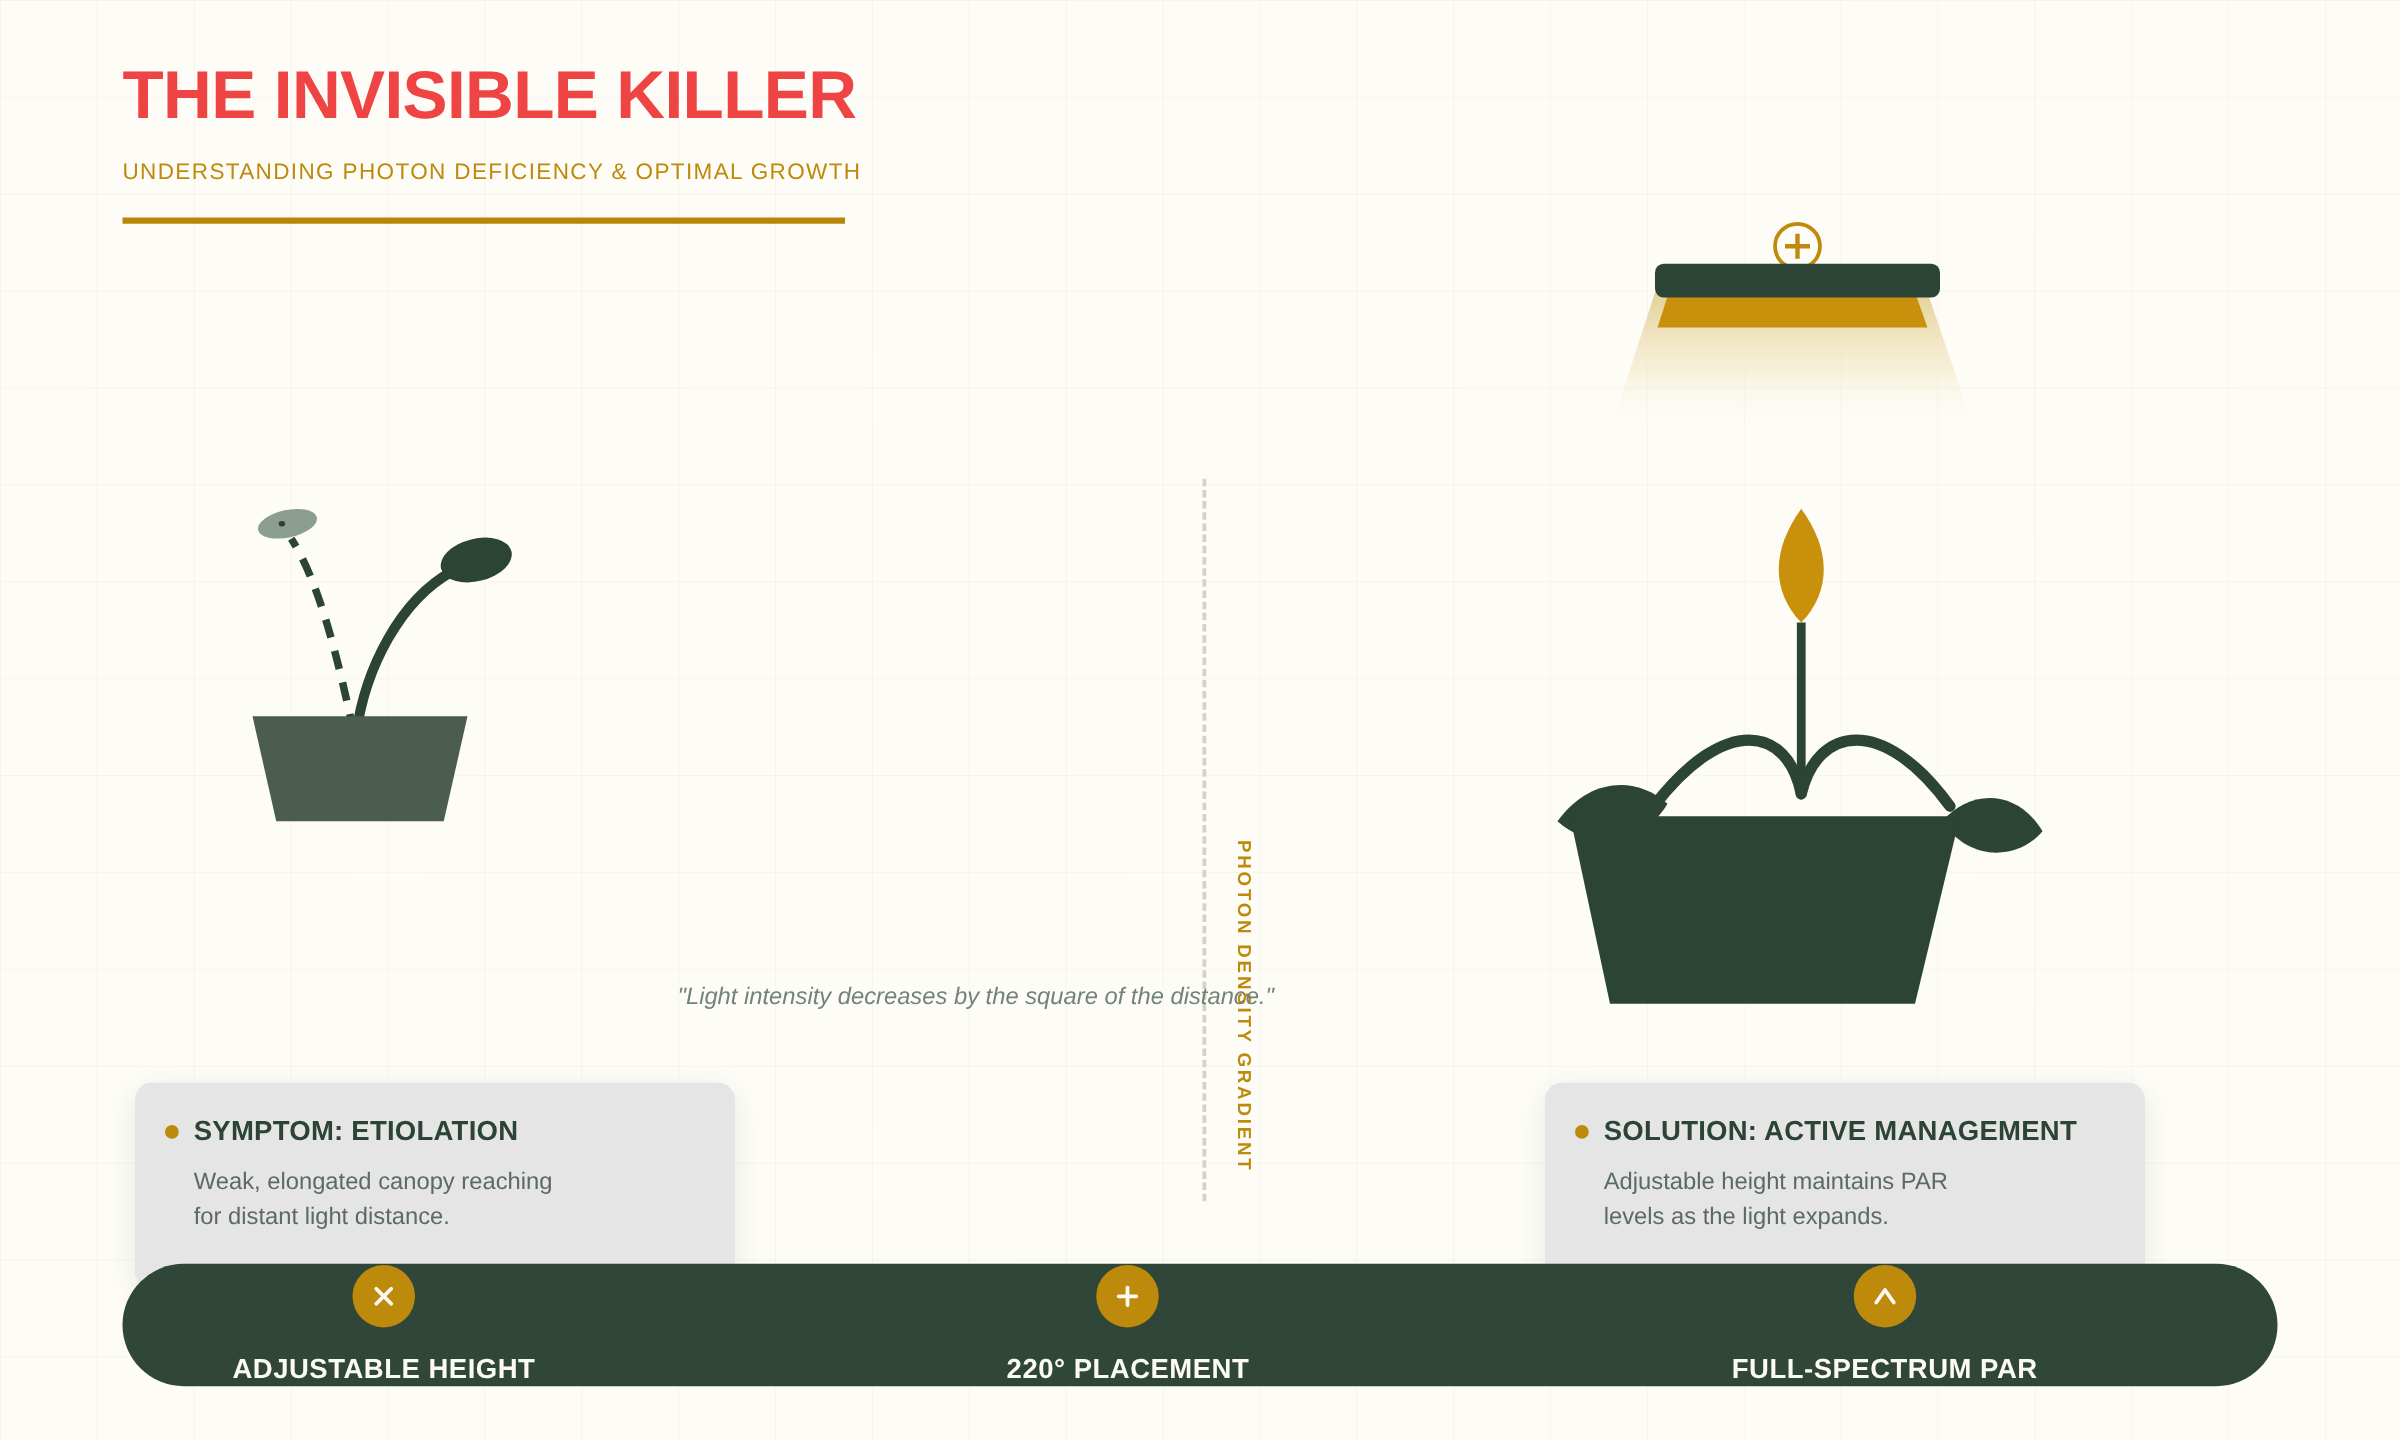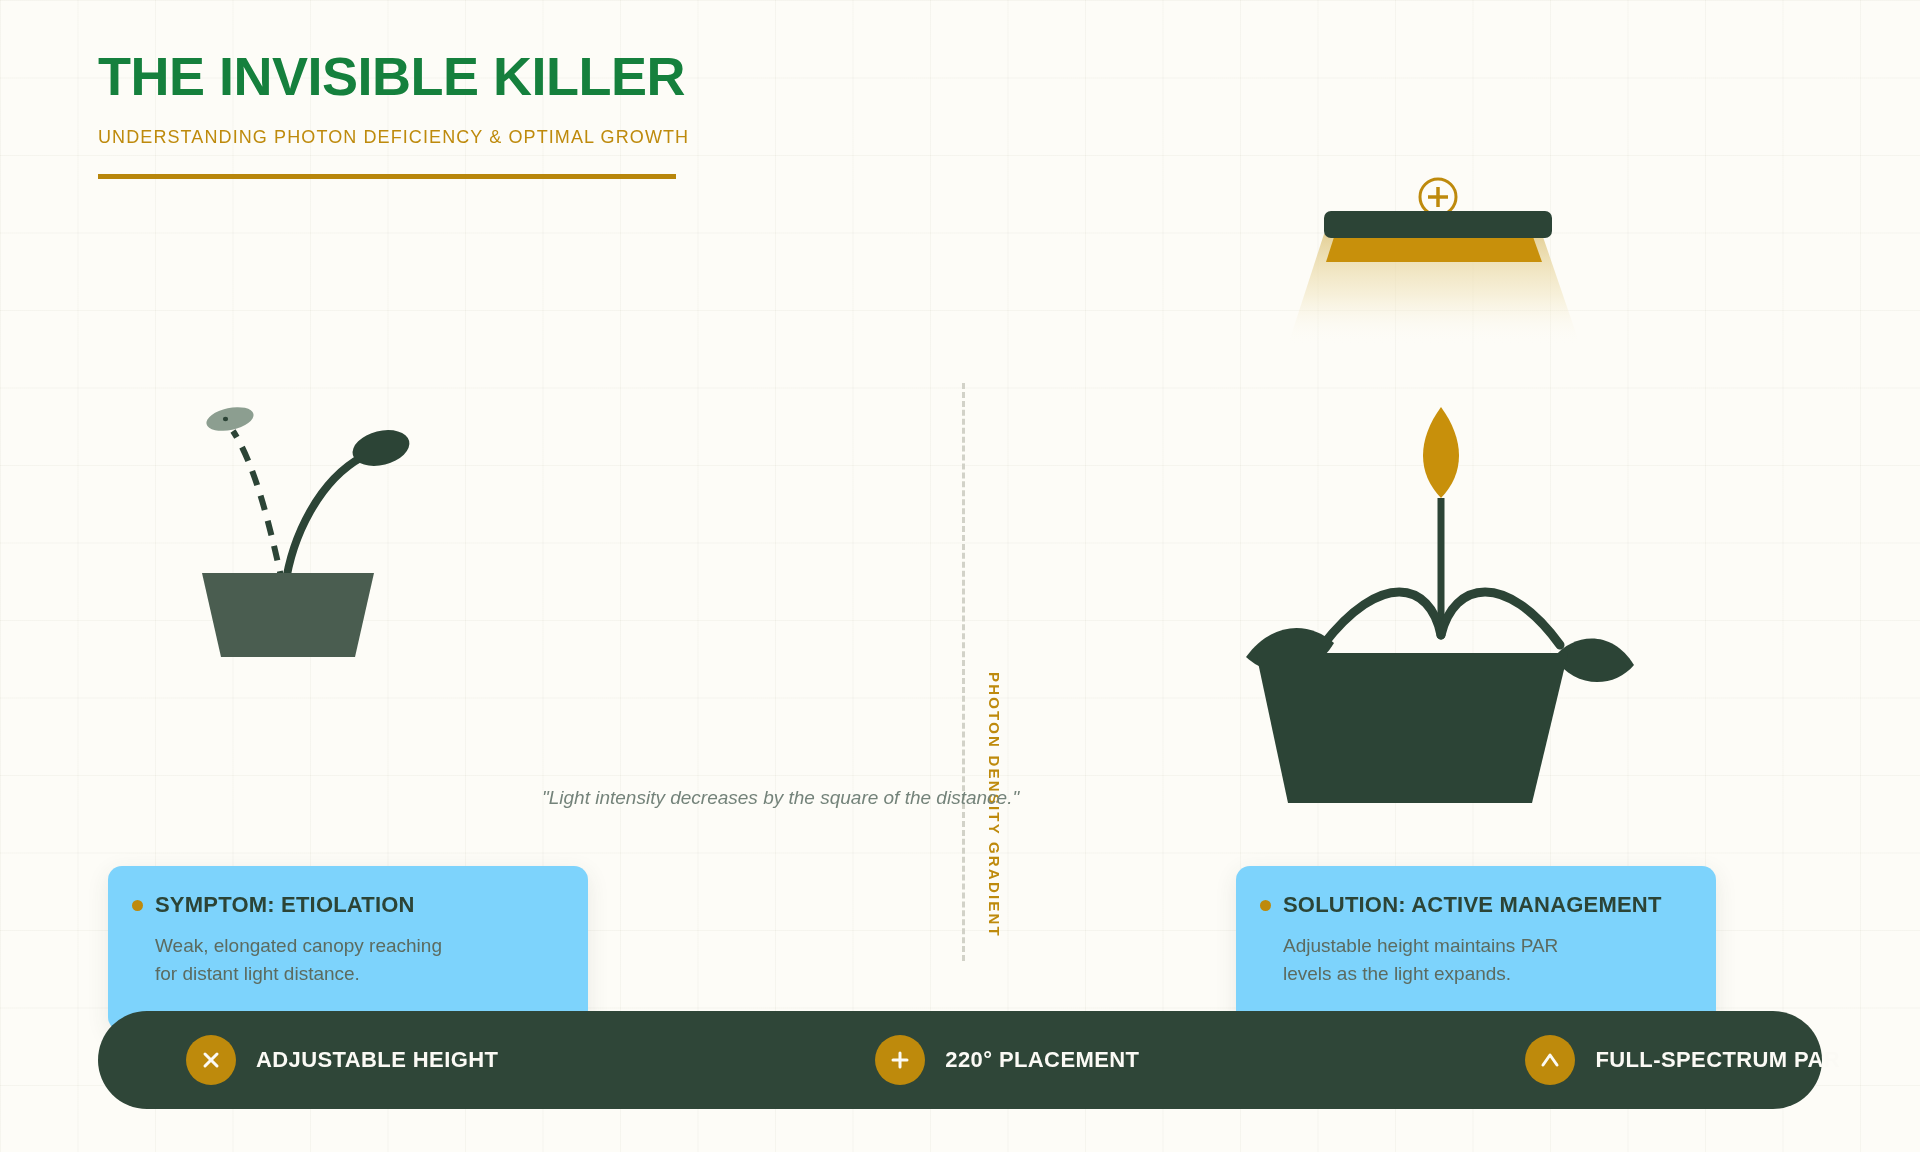--- a/index.html
+++ b/index.html
@@ -16,21 +16,21 @@
       linear-gradient(to right, rgba(120,120,90,0.055) 1px, transparent 1px),
       linear-gradient(to bottom, rgba(120,120,90,0.055) 1px, transparent 1px);
     background-size: 77.5px 77.5px;
     pointer-events:none;
   }
 
   
   #header { position:absolute; left:98px; top:48px; }
   #title {
     font-size:54px; font-weight:bold; letter-spacing:-0.5px;
-    color:#15803d; line-height:1.05;
+    color:#ef4444; line-height:1.05;
   }
   #subtitle {
     margin-top:22px;
     font-size:18px; letter-spacing:1.1px; color:#BE8A0C; font-weight:400;
   }
   #accent-rule {
     margin-top:26px; width:578px; height:5px; background:#B8860B;
   }
 
   
@@ -53,21 +53,21 @@
 
   
   #plant-sick { position:absolute; left:200px; top:385px; width:330px; height:420px; }
   
   #fixture { position:absolute; left:1280px; top:165px; width:300px; height:200px; }
   #plant-healthy { position:absolute; left:1230px; top:385px; width:420px; height:430px; }
 
   
   .card {
     position:absolute; top:866px; width:480px; height:165px;
-    background:#7dd3fc; border-radius:14px;
+    background:#e5e5e5; border-radius:14px;
     box-shadow:0 6px 22px rgba(60,70,55,0.10);
     padding:26px 0 0 24px;
   }
   #card-left  { left:108px; }
   #card-right { left:1236px; }
   .card-head { display:flex; align-items:center; gap:12px; }
   .bullet { width:11px; height:11px; border-radius:50%; background:#BE8A0C; flex:none; }
   .card-title {
     font-size:22px; font-weight:bold; color:#2C4436; letter-spacing:0.2px;
     white-space:nowrap;
@@ -76,21 +76,21 @@
     margin-top:14px; margin-left:23px;
     font-size:19px; line-height:1.45; color:#5C6B60; max-width:400px;
   }
 
   
   #footer {
     position:absolute; left:98px; top:1011px; width:1724px; height:98px;
     background:#2F4638; border-radius:49px;
     display:flex; align-items:center;
   }
-  .foot-item { display:flex; align-items:center; gap:20px; }
+  .foot-item { display:flex; align-items:center; gap:20px;flex-direction:column; }
   #foot-1 { margin-left:88px; }
   #foot-2 { margin-left:377px; }
   #foot-3 { margin-left:386px; }
   .foot-icon {
     width:50px; height:50px; border-radius:50%;
     background:#BE8A0C; flex:none;
     display:flex; align-items:center; justify-content:center;
   }
   .foot-label {
     font-size:22px; font-weight:bold; color:#FBFAF5; letter-spacing:0.4px;

